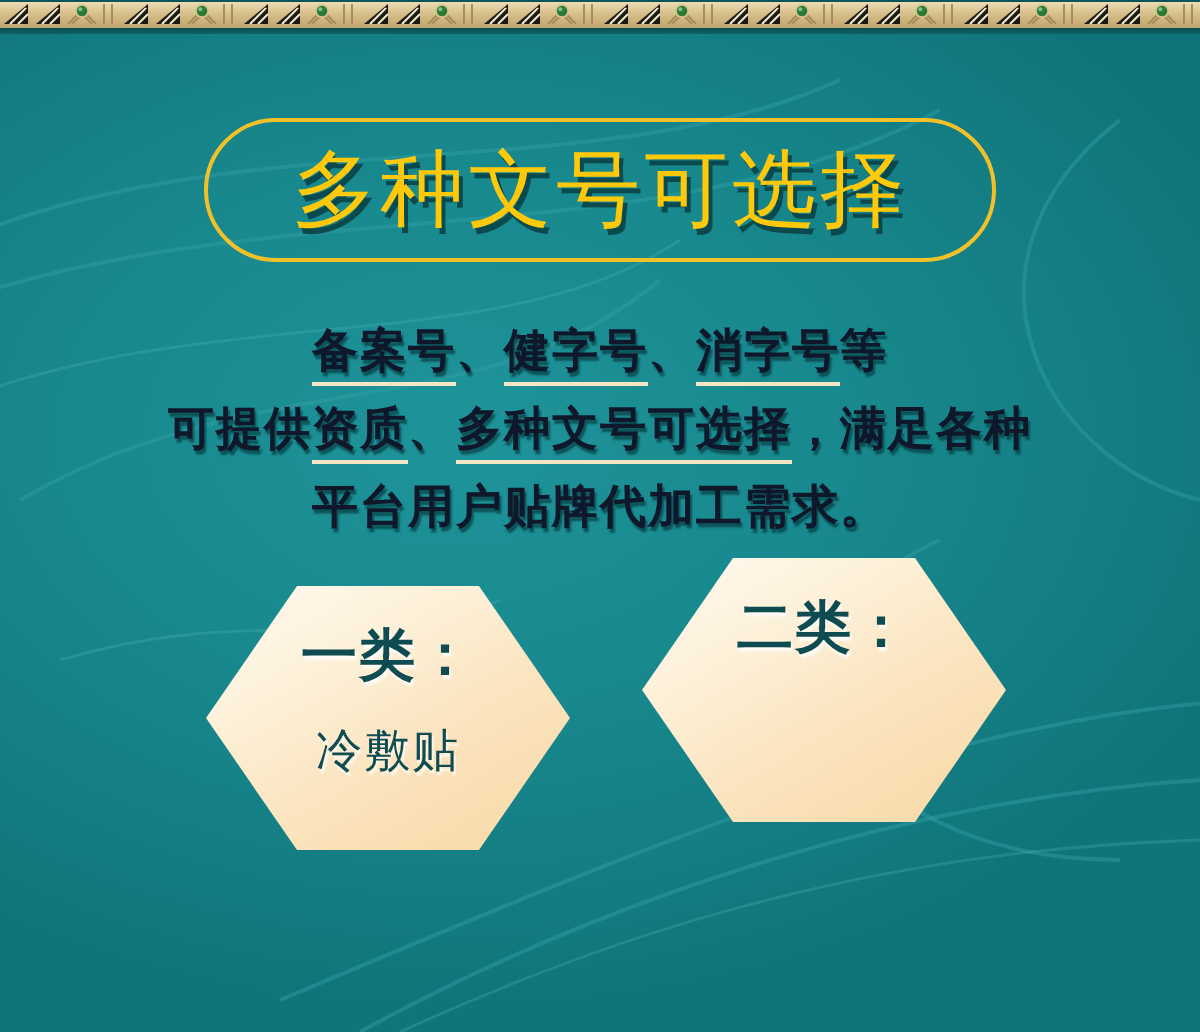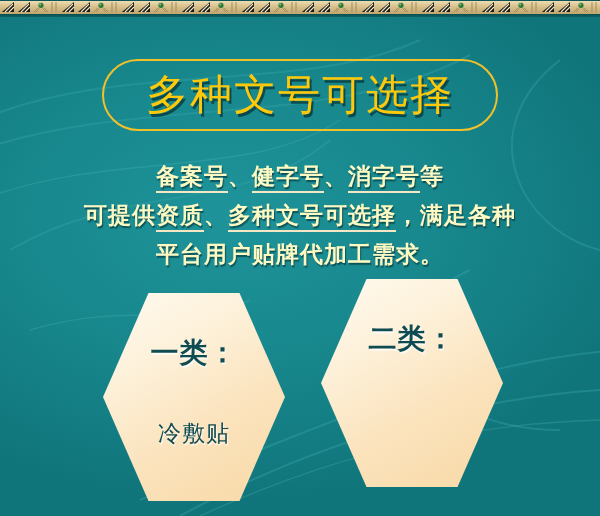--- a/index.html
+++ b/index.html
@@ -78,50 +78,49 @@
   }
 
   
   .body-copy {
     position: absolute;
     left: 0;
     top: 157px;
     width: 600px;
     text-align: center;
     z-index: 4;
-    color: #fef9c3;
+    color: #0f172a;
     font-size: 23px;
     line-height: 39px;
     font-weight: bold;
     letter-spacing: 1px;
     text-shadow: 1px 2px 1px rgba(6,58,62,0.7);
   }
   .body-copy .ln { display: block; white-space: nowrap; }
   .u {
     border-bottom: 2px solid #f6e7c4;
     padding-bottom: 2px;
   }
 
   
   .hex {
     position: absolute;
     width: 182px;
-    height: 208px;
+    height: 132px;
     z-index: 4;
     -webkit-clip-path: polygon(25% 0%, 75% 0%, 100% 50%, 75% 100%, 25% 100%, 0% 50%);
     clip-path: polygon(25% 0%, 75% 0%, 100% 50%, 75% 100%, 25% 100%, 0% 50%);
     background: linear-gradient(150deg, #fffaf0 0%, #fdf1da 30%, #fbe3bd 62%, #f8d9a6 100%);
     filter: drop-shadow(2px 4px 3px rgba(4,44,48,0.45));
     display: flex;
     flex-direction: column;
     align-items: center;
     justify-content: flex-start;
     box-sizing: border-box;
-    padding-top: 41px;
-    gap: 32px;
+    padding-top: 16px;
   }
   .hex-left  { left: 103px; top: 293px; }
   .hex-right { left: 321px; top: 279px; }
 
   .hex-head {
     font-size: 28px;
     font-weight: bold;
     color: #0f4c52;
     letter-spacing: 1px;
     text-shadow: 1px 2px 1px rgba(255,255,255,0.75);

